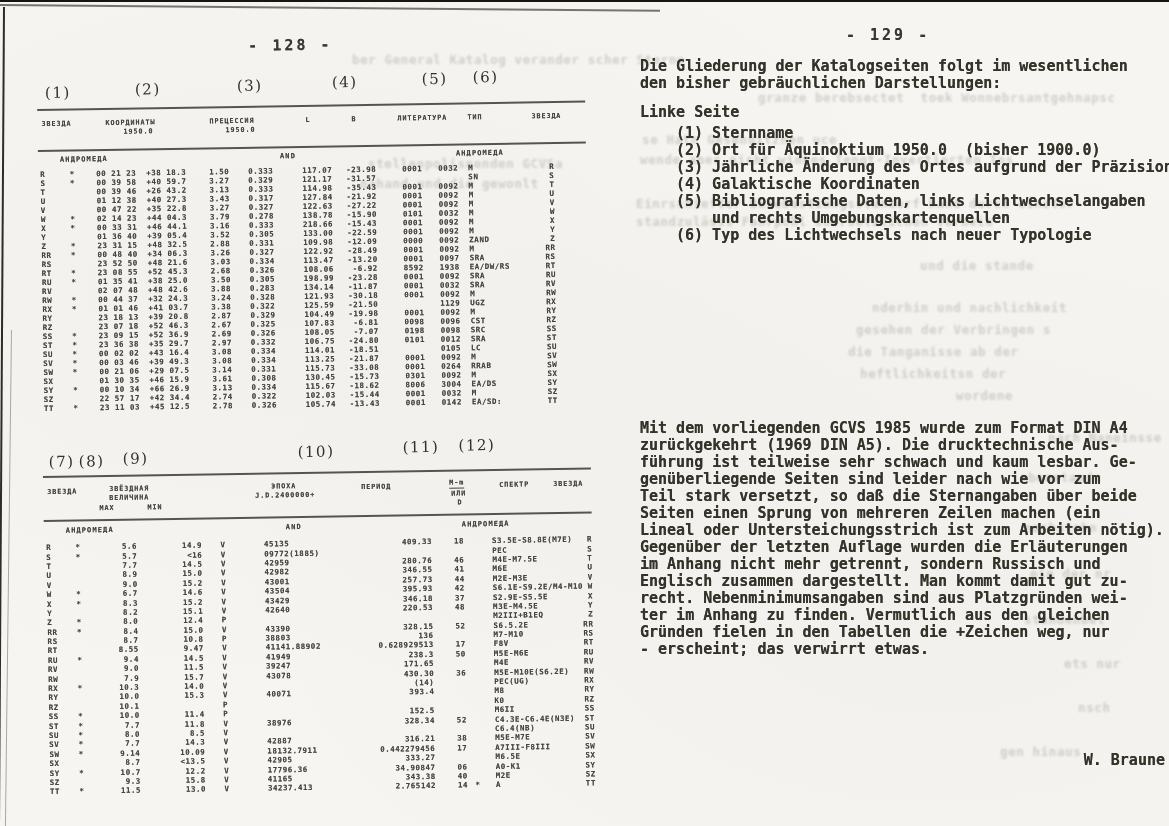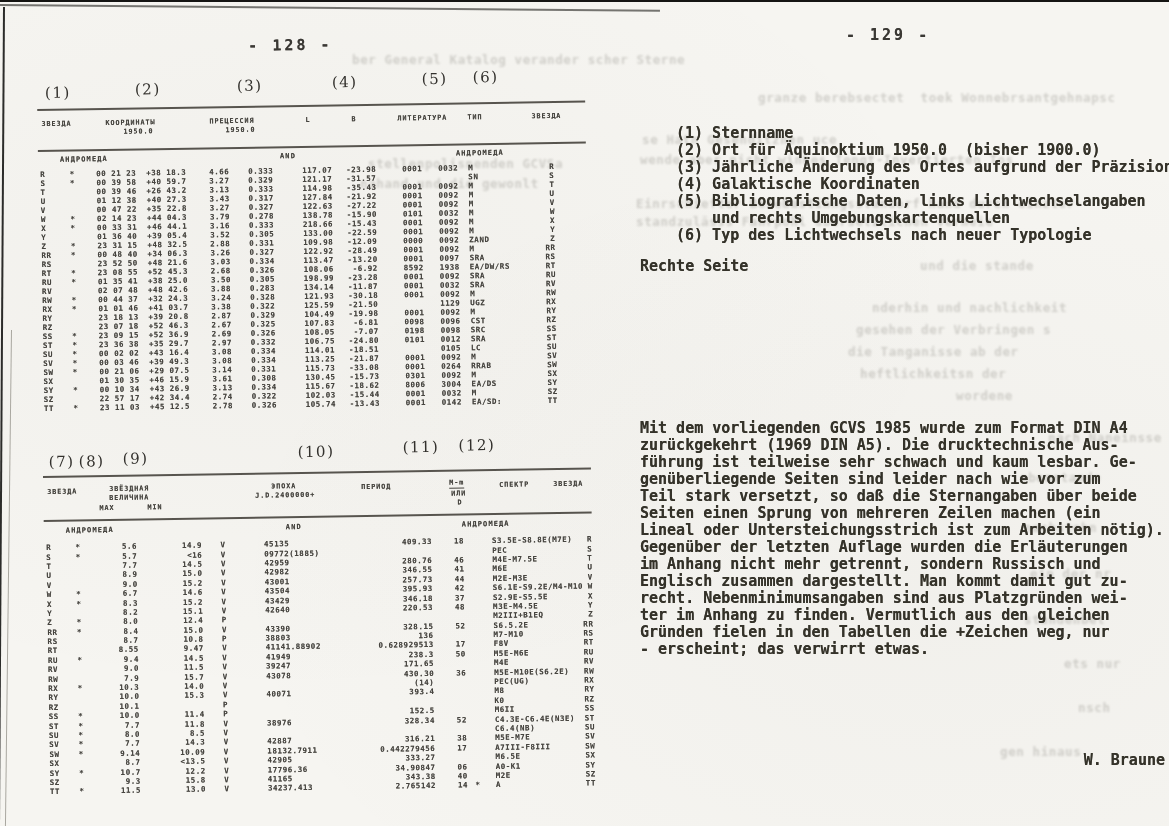--- a/index.html
+++ b/index.html
@@ -138,21 +138,21 @@
   <span class="sec" style="left:52px;top:146px;">АНДРОМЕДА</span>
   <span class="sec" style="left:272px;top:146px;">AND</span>
   <span class="sec" style="left:448px;top:146px;">АНДРОМЕДА</span>
 
   <div class="tblrows t1" style="left:30px;top:160px;width:516px;">
       <div class="trow">
         <span class="c c1">R</span>
         <span class="c c2">*</span>
         <span class="c c3">00 21 23</span>
         <span class="c c4">+38 18.3</span>
-        <span class="c c5">4.66</span>
+        <span class="c c5">1.50</span>
         <span class="c c6">0.333</span>
         <span class="c c7">117.07</span>
         <span class="c c8">-23.98</span>
         <span class="c c9">0001</span>
         <span class="c c10">0032</span>
         <span class="c c11">M</span>
         <span class="c c12">R</span>
       </div>
       <div class="trow">
         <span class="c c1">S</span>
@@ -473,21 +473,21 @@
         <span class="c c8">-15.73</span>
         <span class="c c9">0301</span>
         <span class="c c10">0092</span>
         <span class="c c11">M</span>
         <span class="c c12">SX</span>
       </div>
       <div class="trow">
         <span class="c c1">SY</span>
         <span class="c c2">*</span>
         <span class="c c3">00 10 34</span>
-        <span class="c c4">+43 26.9</span>
+        <span class="c c4">+66 26.9</span>
         <span class="c c5">3.13</span>
         <span class="c c6">0.334</span>
         <span class="c c7">115.67</span>
         <span class="c c8">-18.62</span>
         <span class="c c9">8006</span>
         <span class="c c10">3004</span>
         <span class="c c11">EA/DS</span>
         <span class="c c12">SY</span>
       </div>
       <div class="trow">
@@ -901,28 +901,30 @@
         <span class="c c10">A</span>
         <span class="c c11">TT</span>
       </div>
     </div>
 </div>
 
 <div class="page-right">
 
   <div class="pnum" style="left:246px;top:26px;">- 129 -</div>
 
+  <div class="blk" style="top:58px;">Die Gliederung der Katalogseiten folgt im wesentlichen
+den bisher gebräuchlichen Darstellungen:</div>
+  <div class="blk" style="top:104px;">Linke Seite</div>
   <div class="blk" style="top:125px;margin-left:36px;">(1) Sternname
 (2) Ort für Äquinoktium 1950.0  (bisher 1900.0)
 (3) Jährliche Änderung des Ortes aufgrund der Präzision
 (4) Galaktische Koordinaten
 (5) Bibliografische Daten, links Lichtwechselangaben
     und rechts Umgebungskartenquellen
 (6) Typ des Lichtwechsels nach neuer Typologie</div>
-  <div class="blk" style="top:258px;">Rechte Seite</div>
   <div class="blk" style="top:420px;">Mit dem vorliegenden GCVS 1985 wurde zum Format DIN A4
 zurückgekehrt (1969 DIN A5). Die drucktechnische Aus-
 führung ist teilweise sehr schwach und kaum lesbar. Ge-
 genüberliegende Seiten sind leider nach wie vor zum
 Teil stark versetzt, so daß die Sternangaben über beide
 Seiten einen Sprung von mehreren Zeilen machen (ein
 Lineal oder Untersteichungsstrich ist zum Arbeiten nötig).
 Gegenüber der letzten Auflage wurden die Erläuterungen
 im Anhang nicht mehr getrennt, sondern Russisch und
 Englisch zusammen dargestellt. Man kommt damit gut zu-

